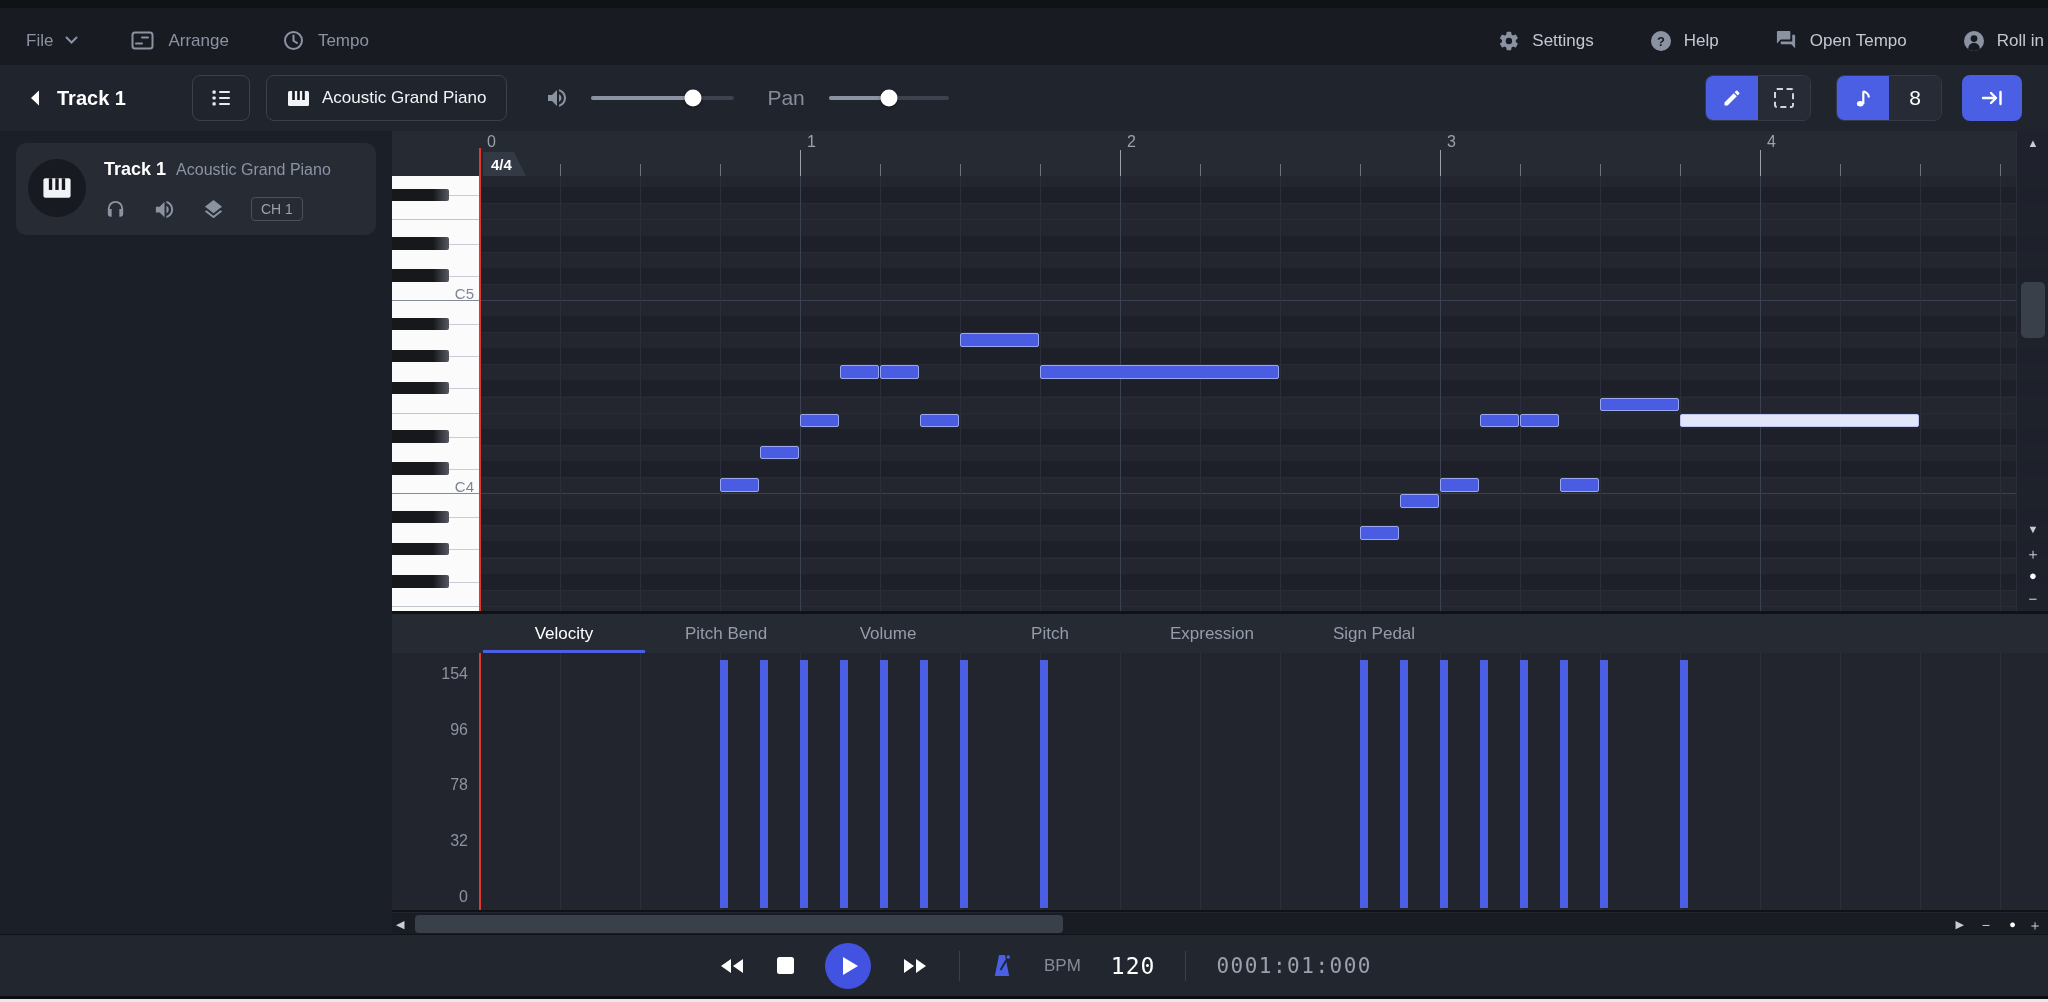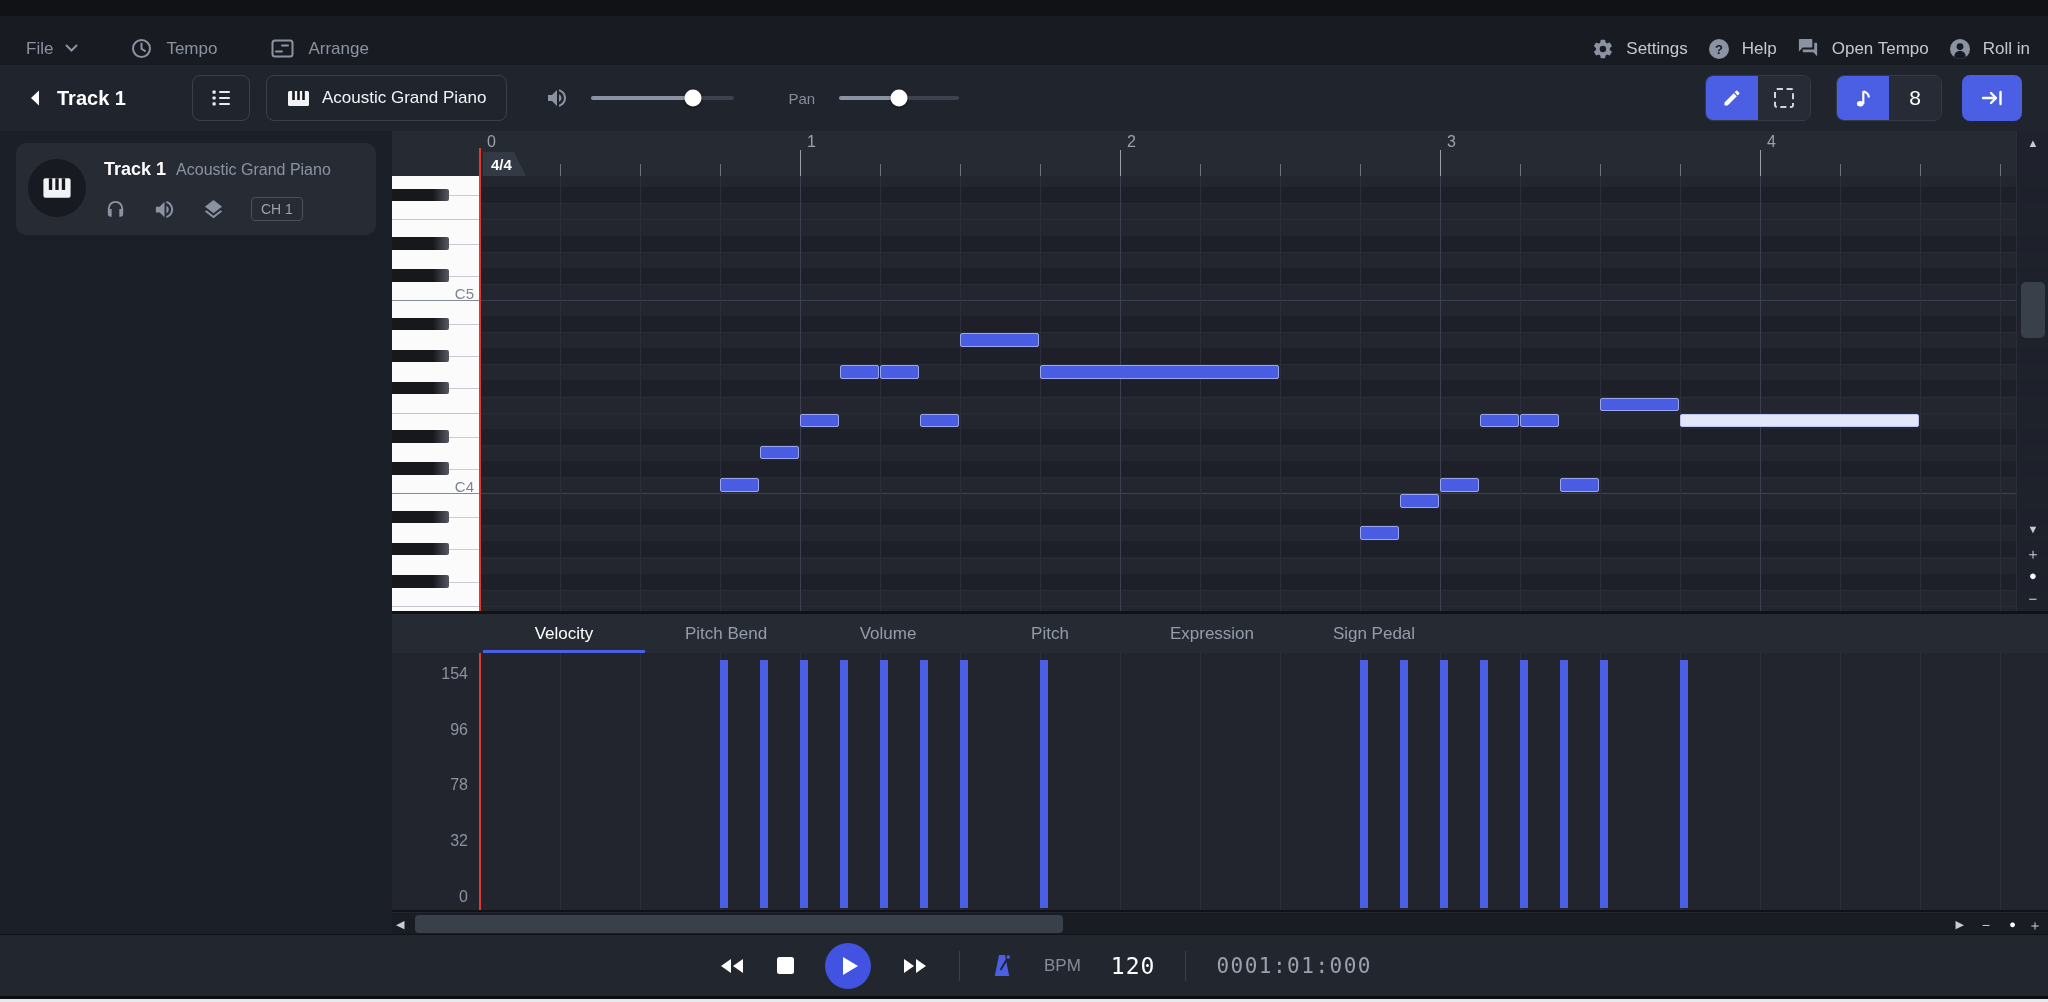--- a/index.html
+++ b/index.html
@@ -2,26 +2,26 @@
 <html><head>
 <meta charset="utf-8">
 <style>
   html,body{margin:0;padding:0;background:#101216;}
   body{width:2048px;height:1002px;position:relative;overflow:hidden;
        font-family:"Liberation Sans","DejaVu Sans",sans-serif;
        -webkit-font-smoothing:antialiased;color:#e8eaee;}
   .abs{position:absolute;}
   svg{display:block;}
   
-  #topbar{left:0;top:16px;width:2048px;height:65px;background:#181b22;display:flex;align-items:stretch;border-bottom:1px solid #0d0f13;}
+  #topbar{left:0;top:8px;width:2048px;height:65px;background:#181b22;display:flex;align-items:stretch;border-bottom:1px solid #0d0f13;}
   .file-btn{display:flex;align-items:center;gap:12px;padding:0 26px;color:#8b93a3;font-size:17px;cursor:pointer;}
   .top-tab{display:flex;align-items:center;gap:14px;padding:0 27px;color:#8b93a3;font-size:17px;position:relative;cursor:pointer;}
   .top-tab.active{background:#262b35;color:#f2f4f7;}
   .top-tab.active::before{content:"";position:absolute;left:0;top:0;right:0;height:3px;background:#4a5fe4;}
-  #topbar-right{margin-left:auto;display:flex;align-items:center;gap:20px;padding-right:18px;}
+  #topbar-right{margin-left:auto;display:flex;align-items:center;gap:56px;padding-right:4px;}
   .top-right-item{display:flex;align-items:center;gap:12px;color:#c3c8d2;font-size:17px;cursor:pointer;}
   
   #toolbar{left:0;top:65px;width:2048px;height:66px;background:#20242d;display:flex;align-items:center;border-bottom:1px solid #0d0f13;}
   .tb-btn{height:44px;border:1px solid #3a404c;border-radius:8px;display:flex;align-items:center;justify-content:center;gap:12px;color:#f2f4f7;background:transparent;cursor:pointer;}
   .seg{height:44px;border-radius:8px;overflow:hidden;display:flex;border:1px solid #343a46;}
   .seg-cell{width:52px;height:44px;display:flex;align-items:center;justify-content:center;background:#262b35;cursor:pointer;}
   .seg-cell.on{background:#4a5fe4;}
   .slider{position:relative;height:4px;border-radius:2px;background:#3c424e;}
   .slider .fill{position:absolute;left:0;top:0;bottom:0;background:#8b93a3;border-radius:2px;}
   .slider .thumb{position:absolute;top:50%;width:17px;height:17px;border-radius:50%;background:#fff;transform:translate(-50%,-50%);box-shadow:0 1px 3px rgba(0,0,0,.5);cursor:pointer;}
@@ -88,35 +88,35 @@
   <div class="file-btn">
     <span>File</span>
     <span>
       <svg width="13" height="9" viewBox="0 0 13 9">
           <path d="M1.5 1.5l5 5 5-5" fill="none" stroke="#8b93a3" stroke-width="2" stroke-linecap="round"></path>
         </svg>
     </span>
   </div>
   <div class="top-tab">
     <span>
+      <svg width="23" height="19" viewBox="0 0 23 19">
+          <rect x="1.5" y="1.5" width="20" height="16" rx="2.5" fill="none" stroke="#8b93a3" stroke-width="2"></rect>
+          <path d="M11 6.5h6M5 12.5h6" stroke="#8b93a3" stroke-width="2" stroke-linecap="round"></path>
+        </svg>
+    </span>
+    <span>Arrange</span>
+  </div>
+  <div class="top-tab">
+    <span>
       <svg width="21" height="21" viewBox="0 0 21 21">
           <circle cx="10.5" cy="10.5" r="8.5" fill="none" stroke="#8b93a3" stroke-width="2"></circle>
           <path d="M10.5 5.5v5.3l3.4 2.1" fill="none" stroke="#8b93a3" stroke-width="2" stroke-linecap="round"></path>
         </svg>
     </span>
     <span>Tempo</span>
-  </div>
-  <div class="top-tab">
-    <span>
-      <svg width="23" height="19" viewBox="0 0 23 19">
-          <rect x="1.5" y="1.5" width="20" height="16" rx="2.5" fill="none" stroke="#8b93a3" stroke-width="2"></rect>
-          <path d="M11 6.5h6M5 12.5h6" stroke="#8b93a3" stroke-width="2" stroke-linecap="round"></path>
-        </svg>
-    </span>
-    <span>Arrange</span>
   </div>
   <div id="topbar-right">
     <div class="top-right-item">
       <span>
         <svg width="22" height="22" viewBox="0 0 24 24">
             <path fill="#8b93a3" d="M19.4 13c.04-.33.06-.66.06-1s-.02-.67-.06-1l2.1-1.65a.5.5 0 00.12-.64l-2-3.46a.5.5 0 00-.61-.22l-2.49 1a7.3 7.3 0 00-1.73-1l-.38-2.65A.5.5 0 0013.9 2h-4a.5.5 0 00-.5.42L9.02 5.07c-.63.26-1.21.6-1.73 1l-2.49-1a.5.5 0 00-.61.22l-2 3.46a.5.5 0 00.12.64L4.4 11c-.04.33-.06.66-.06 1s.02.67.06 1l-2.09 1.65a.5.5 0 00-.12.64l2 3.46c.13.22.39.31.61.22l2.49-1c.52.4 1.1.74 1.73 1l.38 2.65c.04.24.25.42.5.42h4c.25 0 .46-.18.5-.42l.38-2.65c.63-.26 1.21-.6 1.73-1l2.49 1c.22.09.48 0 .61-.22l2-3.46a.5.5 0 00-.12-.64L19.4 13zm-7.5 2.5a3.5 3.5 0 110-7 3.5 3.5 0 010 7z"></path>
           </svg>
       </span>
       <span>Settings</span>
     </div>
@@ -195,21 +195,21 @@
   </div>
   <span style="margin-left:38px;">
     <svg width="24" height="24" viewBox="0 0 24 24">
         <path fill="#8b93a3" d="M3 9v6h4l5 5V4L7 9H3zm13.5 3a4.5 4.5 0 00-2.5-4.03v8.05A4.5 4.5 0 0016.5 12zM14 3.23v2.06c2.89.86 5 3.54 5 6.71s-2.11 5.85-5 6.71v2.06c4.01-.91 7-4.49 7-8.77s-2.99-7.86-7-8.77z"></path>
       </svg>
   </span>
   <div class="slider" style="width:143px;margin-left:22px;">
     <div class="fill" id="vol-fill" style="width: 71%;"></div>
       <div class="thumb" id="vol-thumb" style="left: 71%;"></div>
   </div>
-  <span style="margin-left:54px;color:#868d9a;font-size:15px;">Pan</span>
+  <span style="margin-left:33px;color:#868d9a;font-size:21px;">Pan</span>
   <div class="slider" style="width:120px;margin-left:24px;">
     <div class="fill" id="pan-fill" style="width: 50%;"></div>
       <div class="thumb" id="pan-thumb" style="left: 50%;"></div>
   </div>
   <div style="margin-left:auto;display:flex;align-items:center;">
     <div class="seg">
       <div class="seg-cell on">
         <span>
           <svg width="20" height="20" viewBox="0 0 24 24">
               <path fill="#fff" d="M3 17.25V21h3.75L17.81 9.94l-3.75-3.75L3 17.25zM20.71 7.04a1 1 0 000-1.41l-2.34-2.34a1 1 0 00-1.41 0l-1.83 1.83 3.75 3.75 1.83-1.83z"></path>

